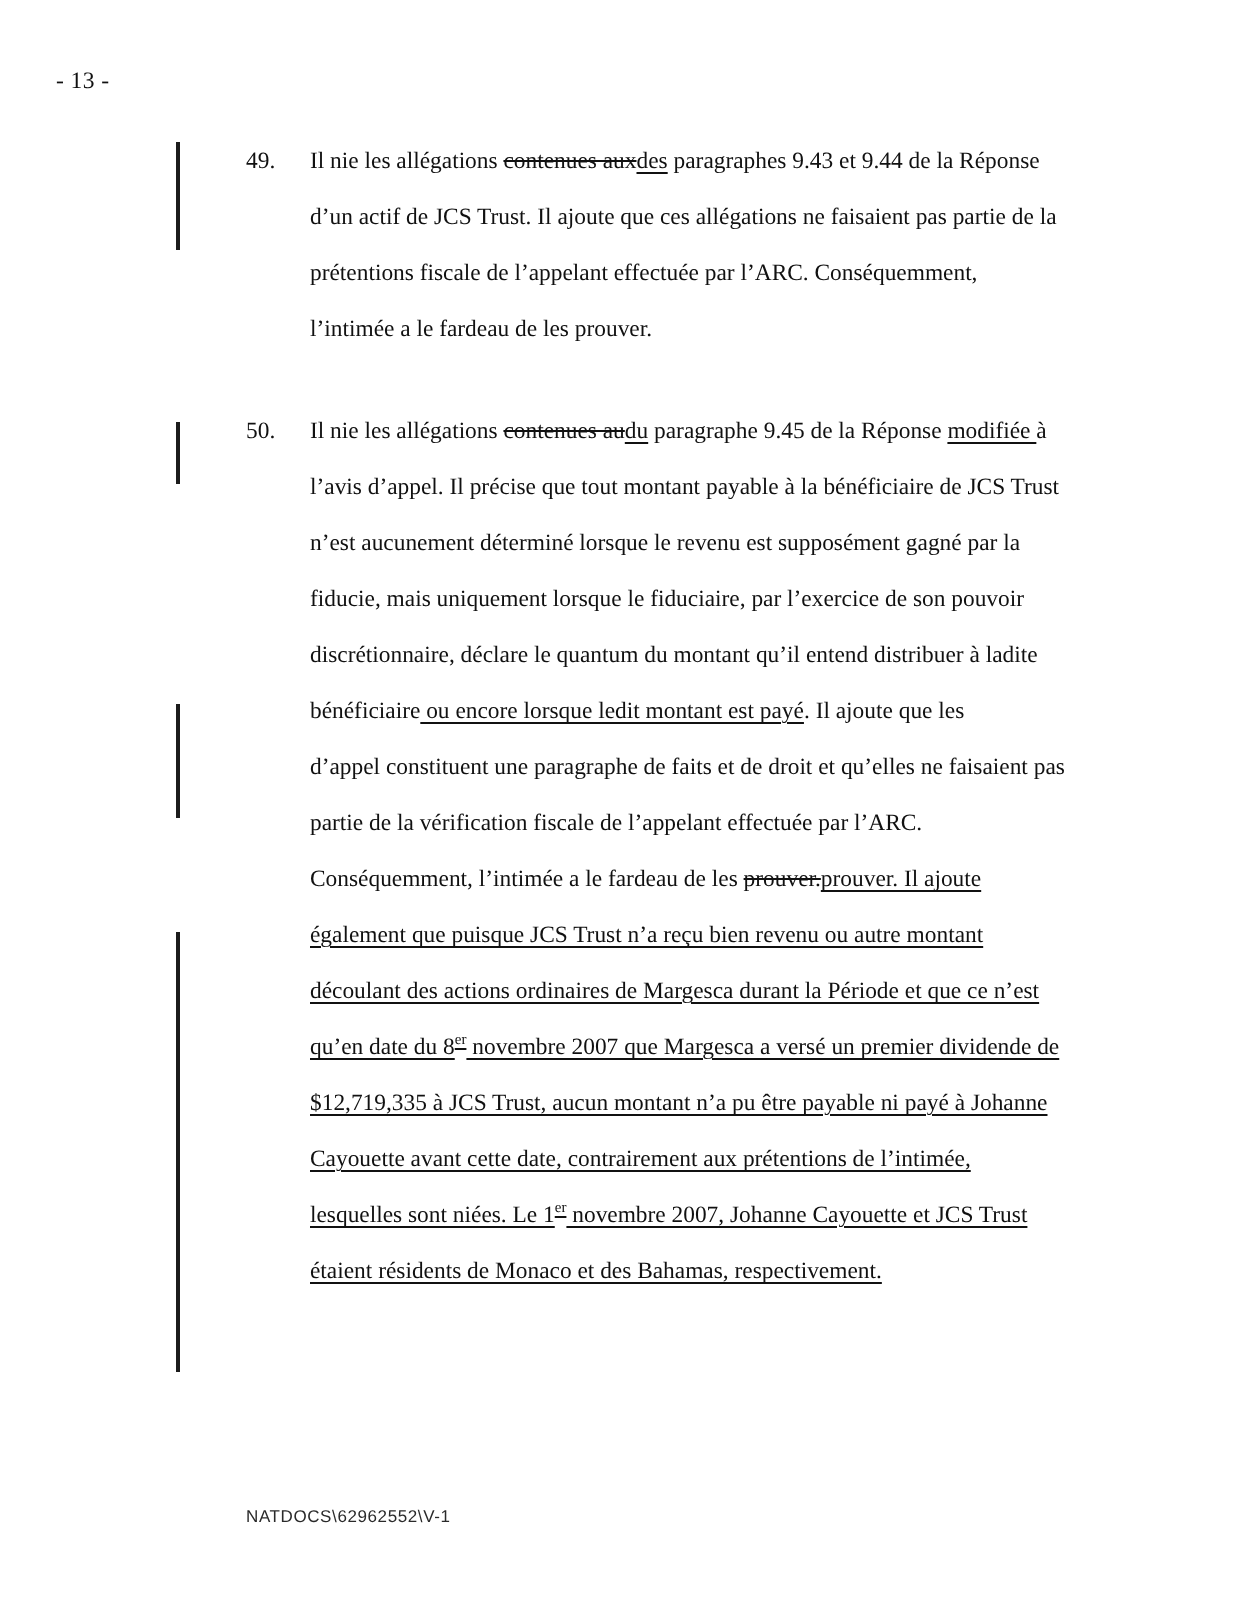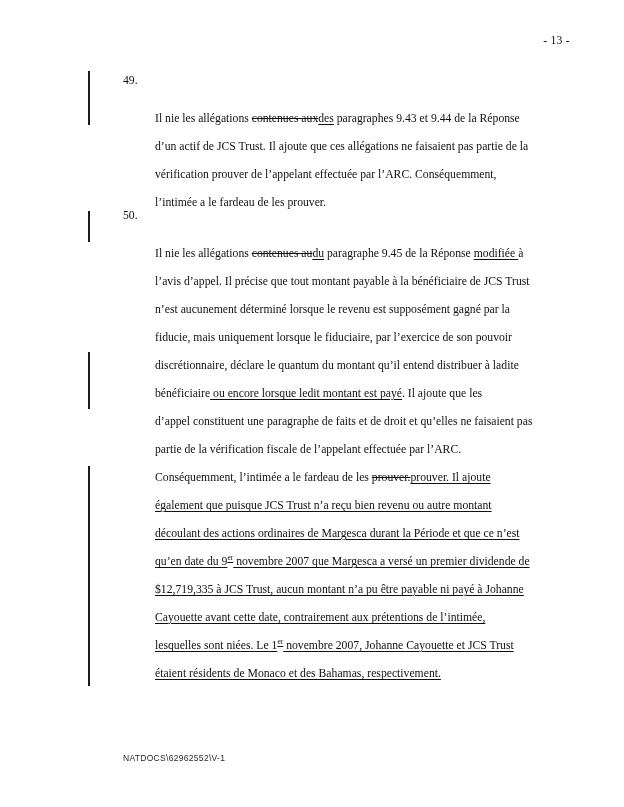--- a/index.html
+++ b/index.html
@@ -7,38 +7,39 @@
     width: 624px; height: 807px;
     background: #ffffff;
     position: relative;
     overflow: hidden;
     font-family: "Liberation Serif", serif;
     color: #111111;
   }
   .page-number {
     position: absolute;
     top: 33px; left: 0; width: 570px;
-    text-align: right;
+    text-align: left;
     font-size: 11.8px;
     letter-spacing: 0.2px;
+    padding-left: 28px;
   }
   .para {
     position: absolute;
     left: 123px;
     width: 470px;
     font-size: 11.7px;
   }
   .para-0 { top: 67px; }
   .para-1 { top: 202px; }
   .num {
     position: absolute;
     left: 0; top: 0;
     line-height: 28px;
   }
-  .lines { margin-left: 32px; margin-top: 38px; }
+  .lines { margin-left: 32px; }
   .line {
     line-height: 28px;
     white-space: pre;
   }
   .s-n  { }
   .s-st { text-decoration: line-through; }
   .s-u  { text-decoration: underline; text-underline-offset: 2px; }
   .s-sup {
     font-size: 7.5px;
     vertical-align: super;
@@ -63,39 +64,39 @@
 <body>
 
 <div class="page-number">- 13 -</div>
 
 <div id="paragraphs">
     <div class="para para-0">
       <span class="num">49.</span>
       <div class="lines">
         <div class="line"><span class="s-n">Il nie les allégations </span><span class="s-st">contenues aux</span><span class="s-u">des</span><span class="s-n"> paragraphes 9.43 et 9.44 de la Réponse</span></div>
         <div class="line"><span class="s-n">d’un actif de JCS Trust. Il ajoute que ces allégations ne faisaient pas partie de la</span></div>
-        <div class="line"><span class="s-n">vérification prouver de l’appelant effectuée par l’ARC. Conséquemment,</span></div>
+        <div class="line"><span class="s-n">prétentions fiscale de l’appelant effectuée par l’ARC. Conséquemment,</span></div>
         <div class="line"><span class="s-n">l’intimée a le fardeau de les prouver.</span></div>
       </div>
     </div>
     <div class="para para-1">
       <span class="num">50.</span>
       <div class="lines">
         <div class="line"><span class="s-n">Il nie les allégations </span><span class="s-st">contenues au</span><span class="s-u">du</span><span class="s-n"> paragraphe 9.45 de la Réponse </span><span class="s-u">modifiée </span><span class="s-n">à</span></div>
         <div class="line"><span class="s-n">l’avis d’appel. Il précise que tout montant payable à la bénéficiaire de JCS Trust</span></div>
         <div class="line"><span class="s-n">n’est aucunement déterminé lorsque le revenu est supposément gagné par la</span></div>
         <div class="line"><span class="s-n">fiducie, mais uniquement lorsque le fiduciaire, par l’exercice de son pouvoir</span></div>
         <div class="line"><span class="s-n">discrétionnaire, déclare le quantum du montant qu’il entend distribuer à ladite</span></div>
         <div class="line"><span class="s-n">bénéficiaire</span><span class="s-u"> ou encore lorsque ledit montant est payé</span><span class="s-n">. Il ajoute que les</span></div>
         <div class="line"><span class="s-n">d’appel constituent une paragraphe de faits et de droit et qu’elles ne faisaient pas</span></div>
         <div class="line"><span class="s-n">partie de la vérification fiscale de l’appelant effectuée par l’ARC.</span></div>
         <div class="line"><span class="s-n">Conséquemment, l’intimée a le fardeau de les </span><span class="s-st">prouver.</span><span class="s-u">prouver. Il ajoute</span></div>
         <div class="line"><span class="s-u">également que puisque JCS Trust n’a reçu bien revenu ou autre montant</span></div>
         <div class="line"><span class="s-u">découlant des actions ordinaires de Margesca durant la Période et que ce n’est</span></div>
-        <div class="line"><span class="s-u">qu’en date du 9</span><span class="s-u s-sup">er</span><span class="s-u"> novembre 2007 que Margesca a versé un premier dividende de</span></div>
+        <div class="line"><span class="s-u">qu’en date du 8</span><span class="s-u s-sup">er</span><span class="s-u"> novembre 2007 que Margesca a versé un premier dividende de</span></div>
         <div class="line"><span class="s-u">$12,719,335 à JCS Trust, aucun montant n’a pu être payable ni payé à Johanne</span></div>
         <div class="line"><span class="s-u">Cayouette avant cette date, contrairement aux prétentions de l’intimée,</span></div>
         <div class="line"><span class="s-u">lesquelles sont niées. Le 1</span><span class="s-u s-sup">er</span><span class="s-u"> novembre 2007, Johanne Cayouette et JCS Trust</span></div>
         <div class="line"><span class="s-u">étaient résidents de Monaco et des Bahamas, respectivement.</span></div>
       </div>
     </div>
   </div>
 
 <div id="bars">
     <div class="change-bar" style="top: 71px; height: 54px;"></div>

